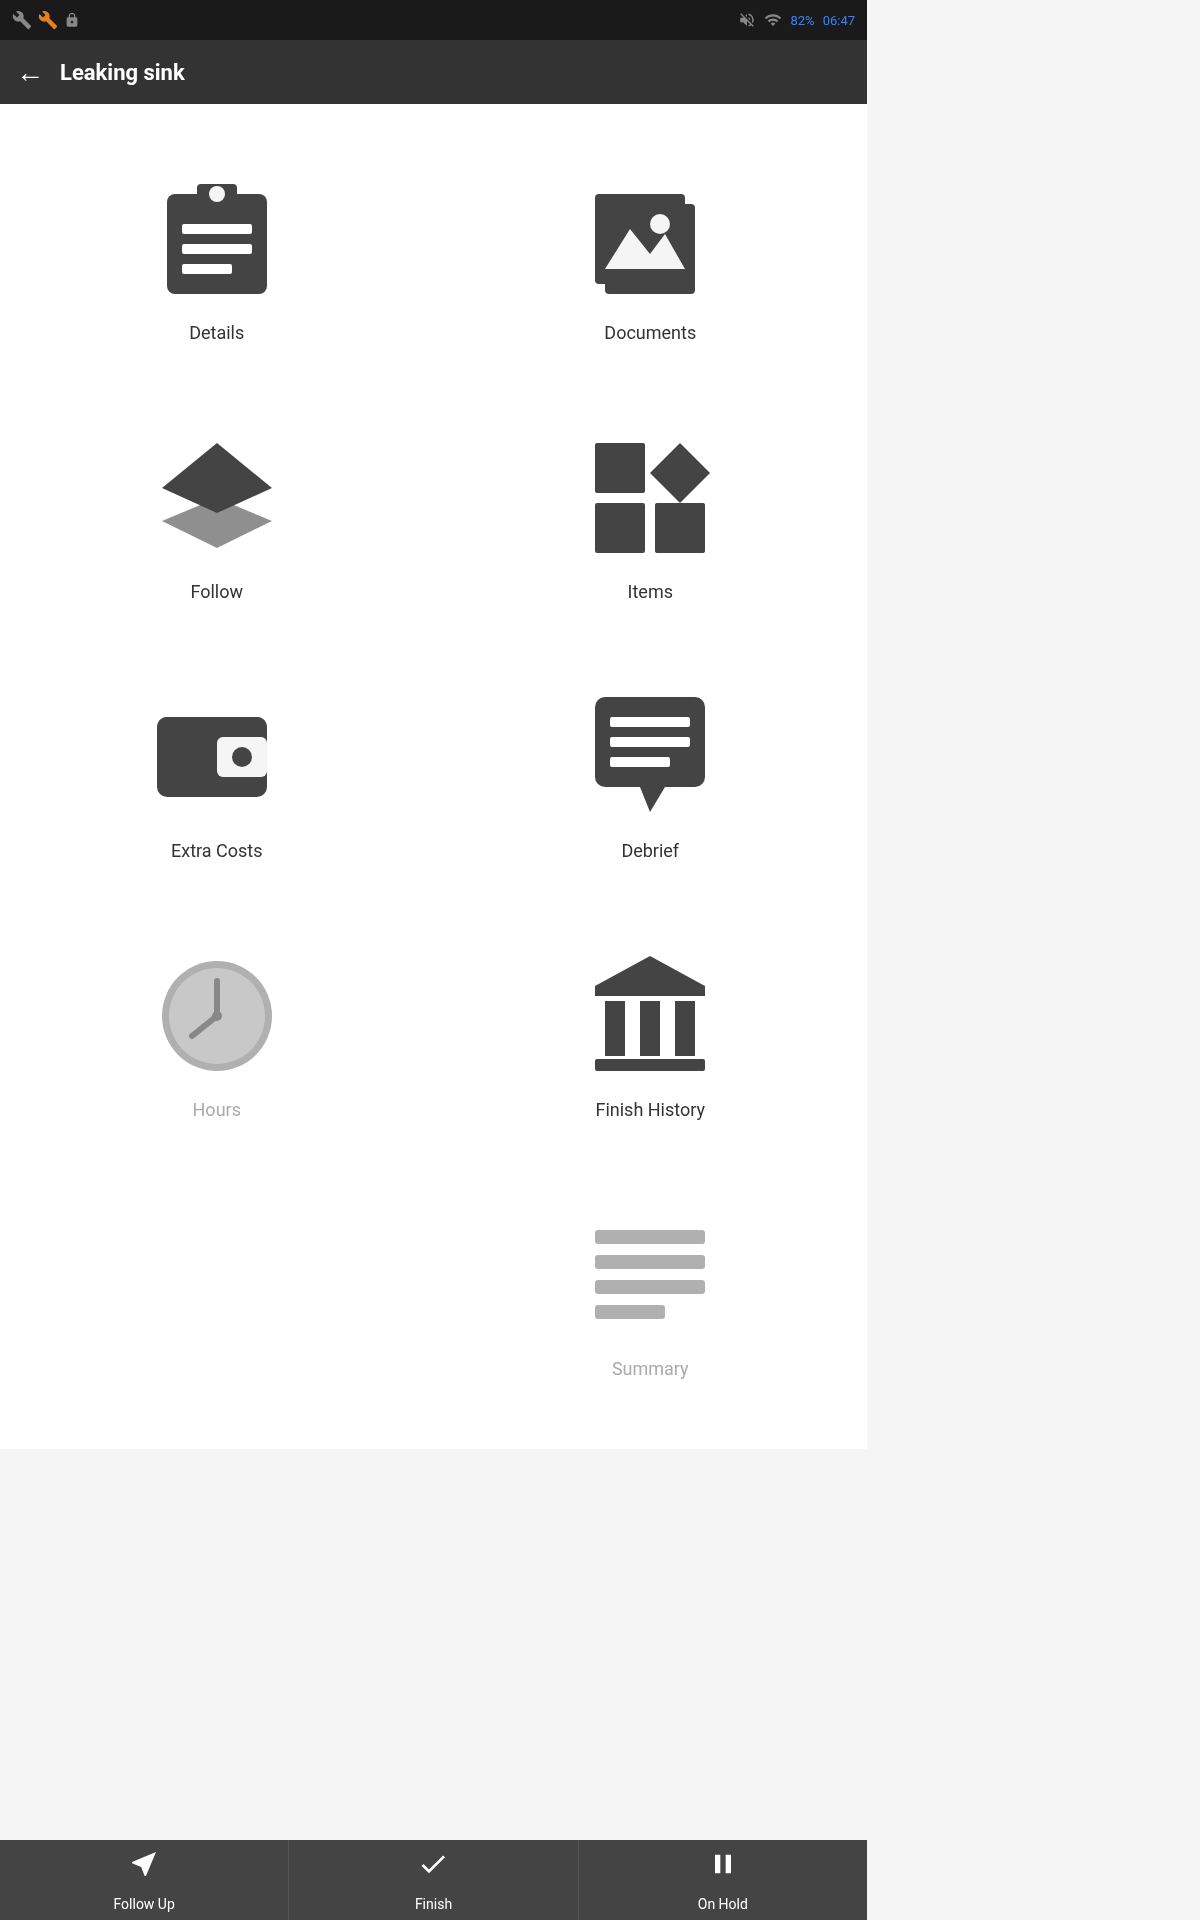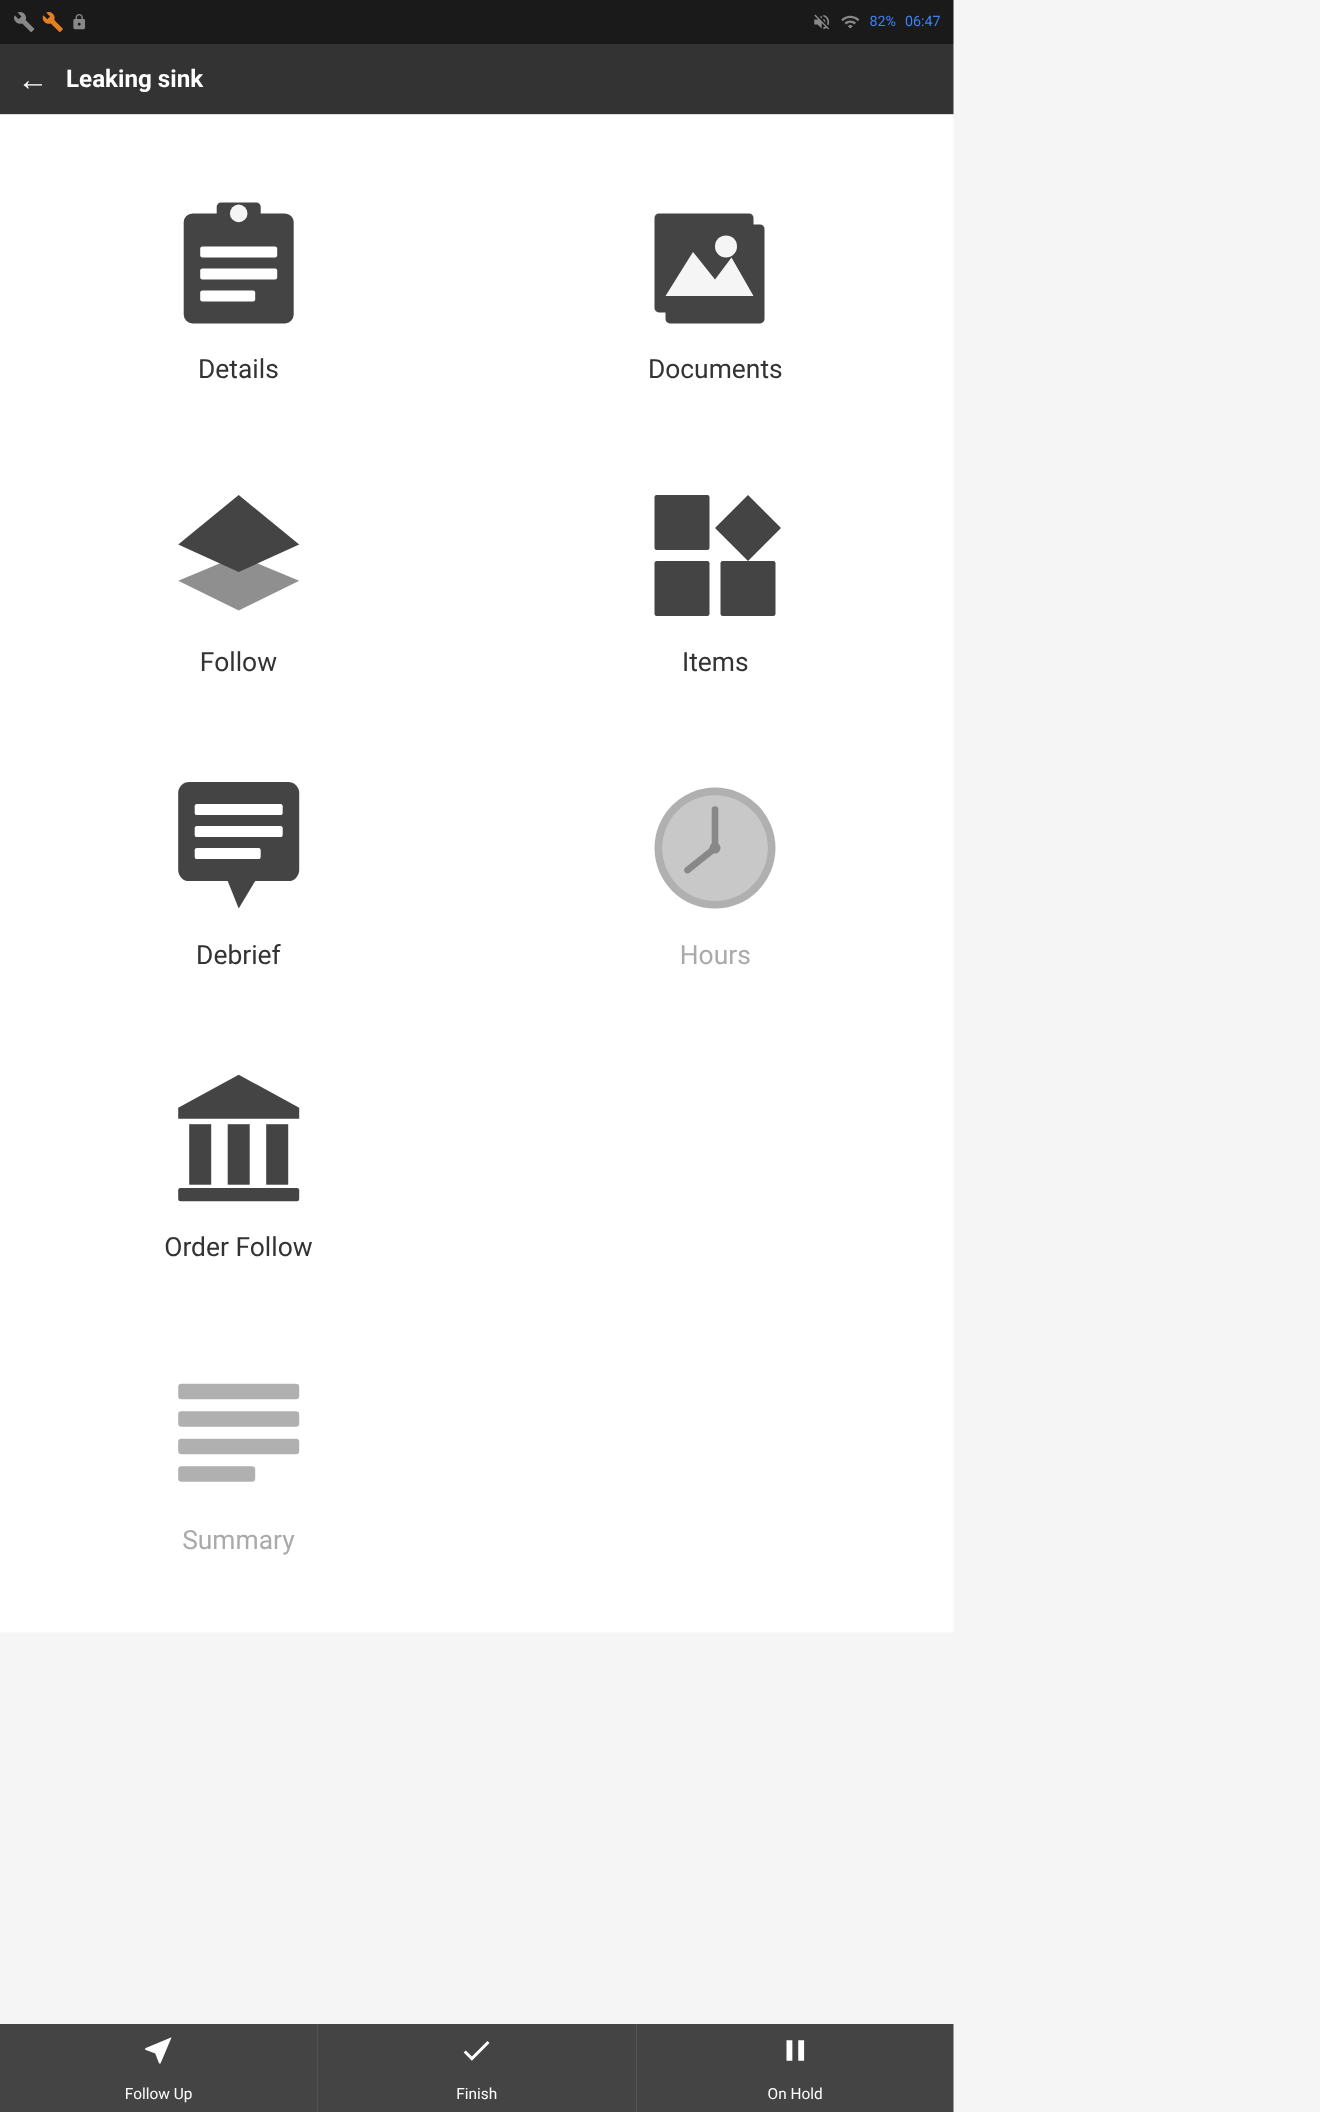--- a/index.html
+++ b/index.html
@@ -71,21 +71,21 @@
     .grid-item {
       display: flex;
       flex-direction: column;
       align-items: center;
       justify-content: center;
       padding: 30px 20px;
       cursor: pointer;
     }
     .grid-item-label {
       margin-top: 18px;
-      font-size: 24px;
+      font-size: 18px;
       color: #333333;
       text-align: right;
     }
     .grid-item-label.disabled {
       color: #aaaaaa;
     }
 
     
     .icon-container {
       width: 130px;
@@ -208,20 +208,33 @@
 
         <rect x="10" y="10" width="50" height="50" rx="2"></rect>
         <rect x="70" y="70" width="50" height="50" rx="2"></rect>
         <rect x="10" y="70" width="50" height="50" rx="2"></rect>
         <polygon points="95,10 125,40 95,70 65,40"></polygon>
       </svg>
     </div>
     <span class="grid-item-label">Items</span>
   </div>
 
+  <div class="grid-item">
+    <div class="icon-container">
+      <svg width="130" height="130" viewBox="0 0 130 130" fill="#444444">
+
+        <rect x="5" y="25" width="110" height="80" rx="10"></rect>
+        <rect x="65" y="45" width="50" height="40" rx="6" fill="#f5f5f5"></rect>
+        <circle cx="90" cy="65" r="10" fill="#444444"></circle>
+
+        <rect x="5" y="25" width="110" height="20" rx="10"></rect>
+      </svg>
+    </div>
+    <span class="grid-item-label">Extra Costs</span>
+  </div>
 
   <div class="grid-item">
     <div class="icon-container">
       <svg width="130" height="140" viewBox="0 0 130 140" fill="#444444">
 
         <rect x="10" y="10" width="110" height="90" rx="10"></rect>
         <polygon points="55,100 80,100 65,125"></polygon>
         <rect x="25" y="30" width="80" height="10" rx="2" fill="#ffffff"></rect>
         <rect x="25" y="50" width="80" height="10" rx="2" fill="#ffffff"></rect>
         <rect x="25" y="70" width="60" height="10" rx="2" fill="#ffffff"></rect>
@@ -248,21 +261,21 @@
     <div class="icon-container">
       <svg width="130" height="130" viewBox="0 0 130 130" fill="#444444">
 
         <polygon points="65,5 120,35 120,45 10,45 10,35"></polygon>
         <rect x="20" y="50" width="20" height="55"></rect>
         <rect x="55" y="50" width="20" height="55"></rect>
         <rect x="90" y="50" width="20" height="55"></rect>
         <rect x="10" y="108" width="110" height="12" rx="2"></rect>
       </svg>
     </div>
-    <span class="grid-item-label">Order Follow</span>
+    <span class="grid-item-label">Finish History</span>
   </div>
 
   <div class="grid-item" style="visibility:hidden;"></div>
 
   <div class="grid-item">
     <div class="icon-container">
       <svg width="130" height="120" viewBox="0 0 130 120" fill="#b0b0b0">
 
         <rect x="10" y="15" width="110" height="14" rx="3"></rect>
         <rect x="10" y="40" width="110" height="14" rx="3"></rect>

